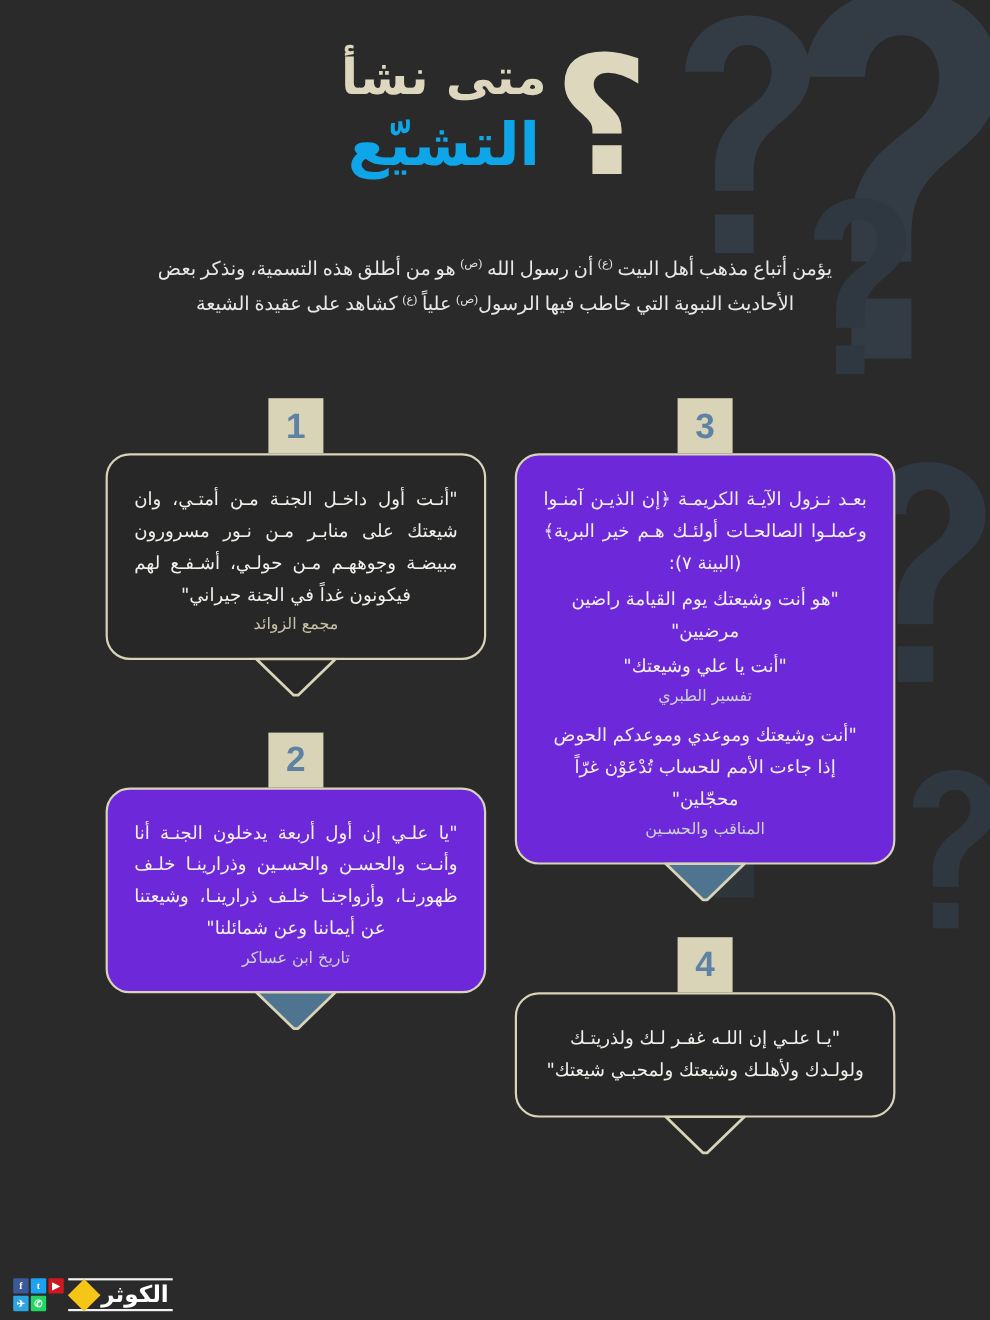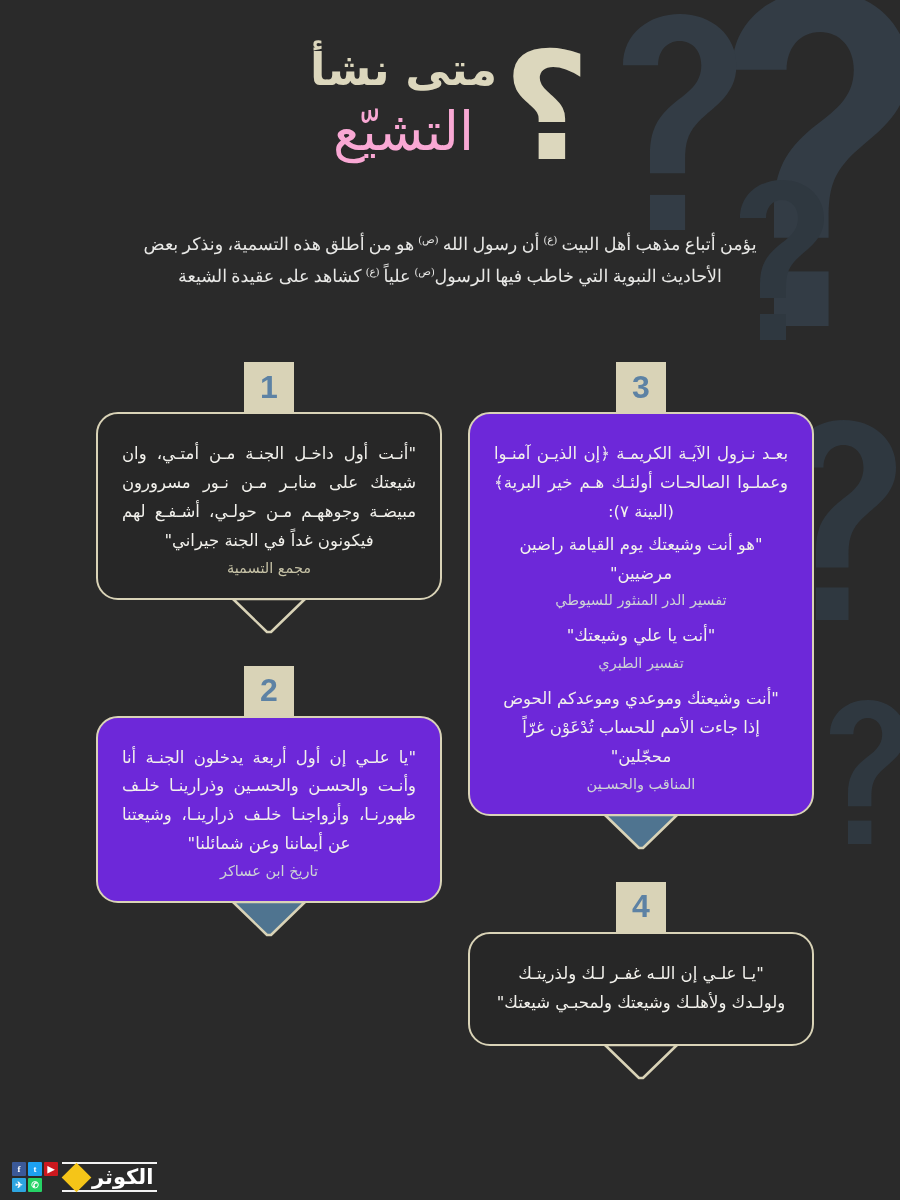--- a/index.html
+++ b/index.html
@@ -57,23 +57,23 @@
     line-height: 0.98;
   }
   .title-l1 {
     font-size: 45px;
     font-weight: bold;
     letter-spacing: -1px;
     color: #dcd7bd;
   }
   .title-l2 {
     font-size: 54px;
-    font-weight: normal;
+    font-weight: bold;
     letter-spacing: -1px;
-    color: #f9a8d4;
+    color: #0ea5e9;
     margin-top: 14px;
   }
   .qmark {
     font-size: 150px;
     font-weight: bold;
     line-height: 0.82;
     color: #dcd7bd;
     transform: translateY(4px);
   }
 
@@ -283,21 +283,21 @@
     <span>علياً</span>
     <span class="sup">(ع)</span>
     <span>كشاهد على عقيدة الشيعة</span>
   </p>
 
   <div class="col col-right" id="col-a">
       <div class="card-wrap" style="margin-bottom: 66px; padding-top: 25px;">
         <div class="badge">1</div>
         <div class="card dark" style="margin-top: 25px;">
           <div class="quote justified">"أنـت أول داخـل الجنـة مـن أمتـي، وان شيعتك على منابـر مـن نـور مسرورون مبيضـة وجوههـم مـن حولـي، أشـفـع لهم فيكونون غداً في الجنة جيراني"</div>
-          <div class="source">مجمع التسمية</div>
+          <div class="source">مجمع الزوائد</div>
         </div>
         <svg class="tail" viewBox="0 0 74 36">
           <path d="M 0 0 L 74 0 L 40 34 L 34 34 Z" fill="#272727"></path>
           <path d="M 0 1 L 74 1 M 73 1 L 39 34 L 35 34 L 1 1" fill="none" stroke="#d9d3b7" stroke-width="2.5" stroke-linejoin="round"></path>
         </svg>
       </div>
       <div class="card-wrap" style="padding-top: 25px; margin-top: 20px;">
         <div class="badge">2</div>
         <div class="card blue" style="margin-top: 25px;">
           <div class="quote justified">"يا علـي إن أول أربعة يدخلون الجنـة أنا وأنـت والحسـن والحسـين وذرارينـا خلـف ظهورنـا، وأزواجنـا خلـف ذرارينـا، وشيعتنا عن أيماننا وعن شمائلنا"</div>
@@ -309,21 +309,20 @@
         </svg>
       </div>
     </div>
 
   <div class="col col-left" id="col-b">
       <div class="card-wrap" style="margin-bottom: 66px; padding-top: 25px;">
         <div class="badge">3</div>
         <div class="card blue" style="margin-top: 25px;">
           <div class="quote justified">بعـد نـزول الآيـة الكريمـة ﴿إن الذيـن آمنـوا وعملـوا الصالحـات أولئـك هـم خير البرية﴾ (البينة ٧):</div>
           <div class="quote">"هو أنت وشيعتك يوم القيامة راضين مرضيين"</div>
-          <div class="source">تفسير الدر المنثور للسيوطي</div>
           <div class="quote">"أنت يا علي وشيعتك"</div>
           <div class="source">تفسير الطبري</div>
           <div class="quote">"أنت وشيعتك وموعدي وموعدكم الحوض إذا جاءت الأمم للحساب تُدْعَوْن غرّاً محجّلين"</div>
           <div class="source">المناقب والحسـين</div>
         </div>
         <svg class="tail" viewBox="0 0 74 36">
           <path d="M 0 0 L 74 0 L 40 34 L 34 34 Z" fill="#4f7490"></path>
           <path d="M 0 1 L 74 1 M 73 1 L 39 34 L 35 34 L 1 1" fill="none" stroke="#d9d3b7" stroke-width="2.5" stroke-linejoin="round"></path>
         </svg>
       </div>

